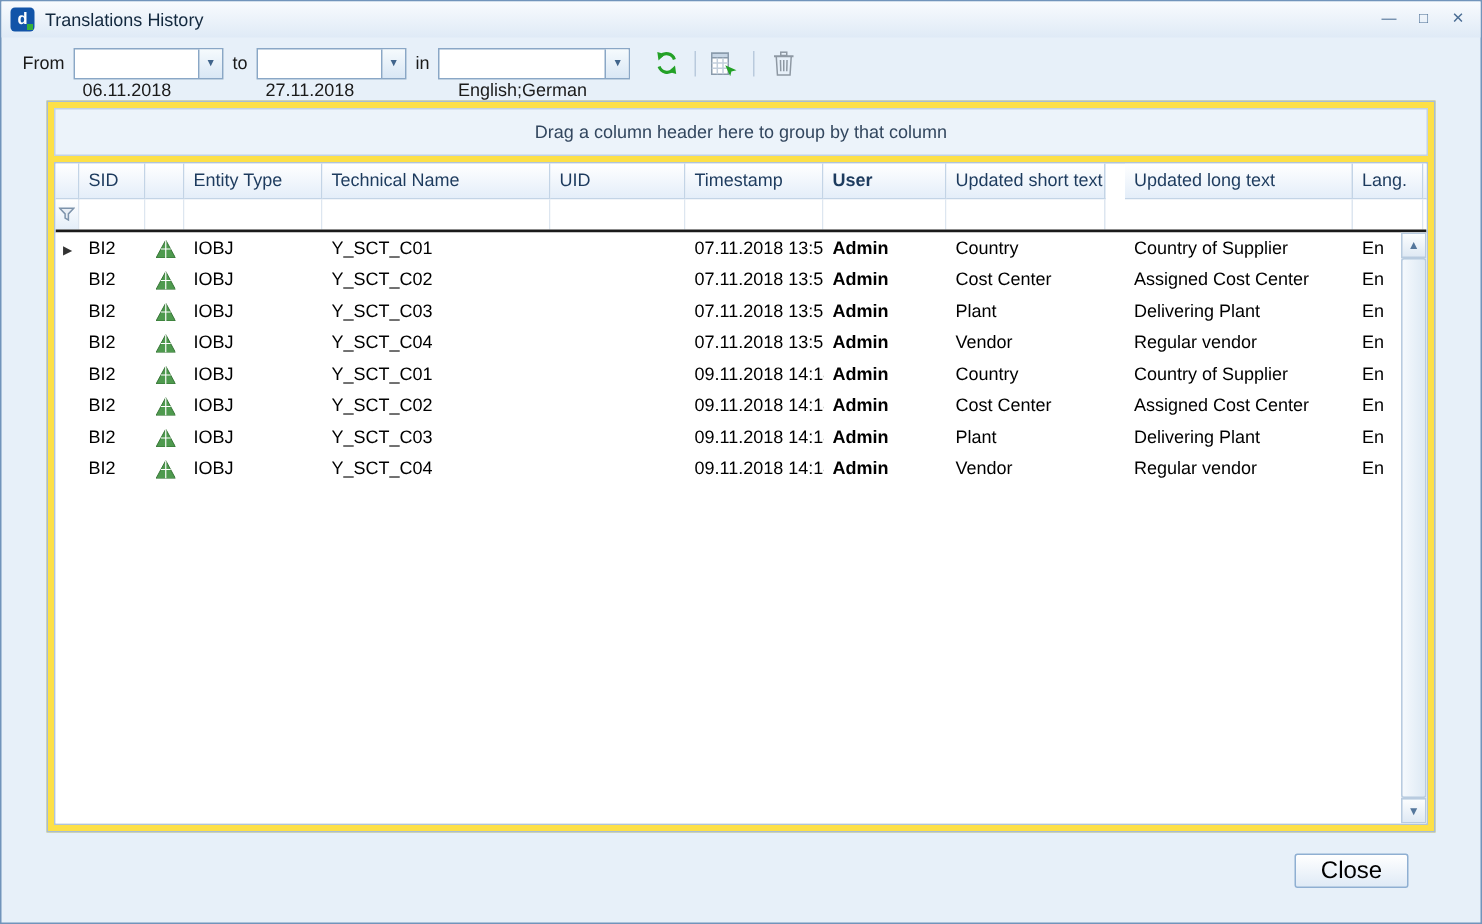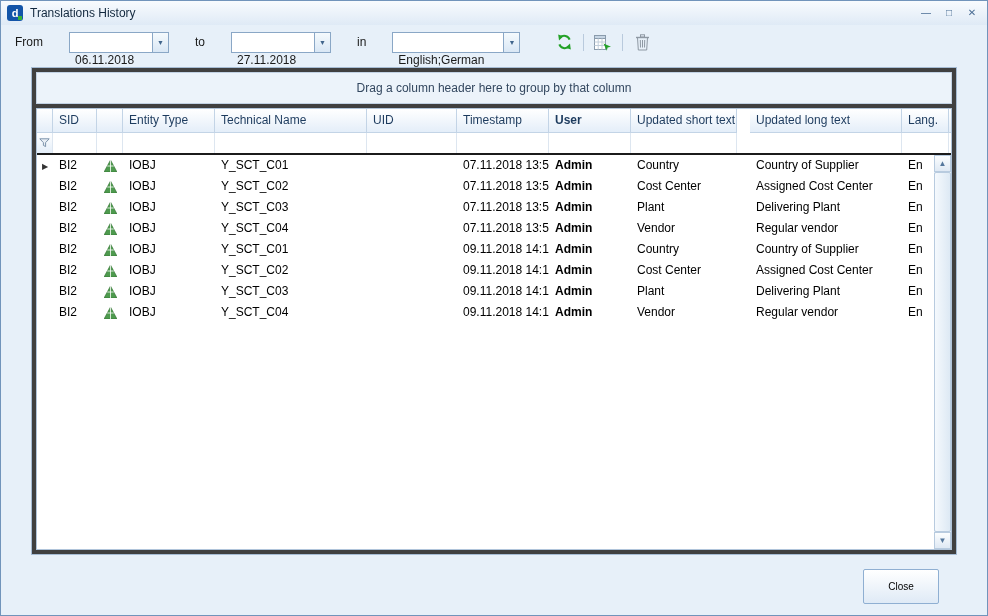--- a/index.html
+++ b/index.html
@@ -36,46 +36,45 @@
   .win-btn {
     width:18px; height:16px;
     display:flex; align-items:center; justify-content:center;
     color:#4a6d94; font-size:10px; line-height:1;
   }
   
   .toolbar {
     height:34px; flex:none;
     display:flex; align-items:center;
     padding:0 8px;
-    gap:20px;
   }
   .tb-label { margin:0 6px; }
   .editor {
     display:flex; height:21px;
     border:1px solid #8aa7c6; background:#fff;
   }
   .editor .val { padding:20px 5px; white-space:nowrap; overflow:hidden; }
   .editor.date .val { width:82px; }
-  .editor.combo .val { width:110px; }
+  .editor.combo .val { width:110px;text-align:center; }
   .dd-btn {
     width:16px; flex:none;
     border-left:1px solid #8aa7c6;
     background:linear-gradient(#f5fafd,#d9e7f5);
     color:#41658c; font-size:7px;
     display:flex; align-items:center; justify-content:center;
   }
   .tool-icons { display:flex; align-items:center; margin-left:14px; gap:9px; }
   .tool-btn { width:20px; height:20px; display:flex; align-items:center; justify-content:center; }
   .tsep { width:1px; height:17px; background:#b9cadd; }
   
   .grid-outer {
     margin:8px 30px 0 30px;
     height:488px; flex:none;
     border:1px solid #a6bcd4;
-    background:#404040;
+    background:#fde047;
     display:flex; flex-direction:column;justify-content:space-between;
   }
   .group-panel {
     margin:4px 4px 0 4px; height:32px; flex:none;
     border:1px solid #c2d2e4; background:#ecf3fa;
     display:flex; align-items:center; justify-content:center;
     color:#33475f;
   }
   .tablebox {
     margin:4px; flex:1;
@@ -138,25 +137,25 @@
     position:absolute; top:17px; bottom:17px; left:0; right:0;
     background:linear-gradient(90deg,#f5f9fd,#dde9f4);
     border:1px solid #b8cbdf; border-radius:2px;
   }
   
   .footerbar {
     flex:1; display:flex; justify-content:flex-end; align-items:flex-start;
     padding:14px 48px 0 0;
   }
   .close-btn {
-    width:76px; height:35px;
+    width:76px; height:23px;
     border:1px solid #8fafd2; border-radius:2px;
     background:linear-gradient(#ffffff,#dfeaf6);
     font-family:"Liberation Sans", sans-serif;
-    font-size:10px; color:#000;
+    font-size:16px; color:#000;
     display:flex; align-items:center; justify-content:center;
   }
 </style>
 </head>
 <body>
 
 <div class="window">
 
   <div class="titlebar">
     <div class="app-icon">d</div>

